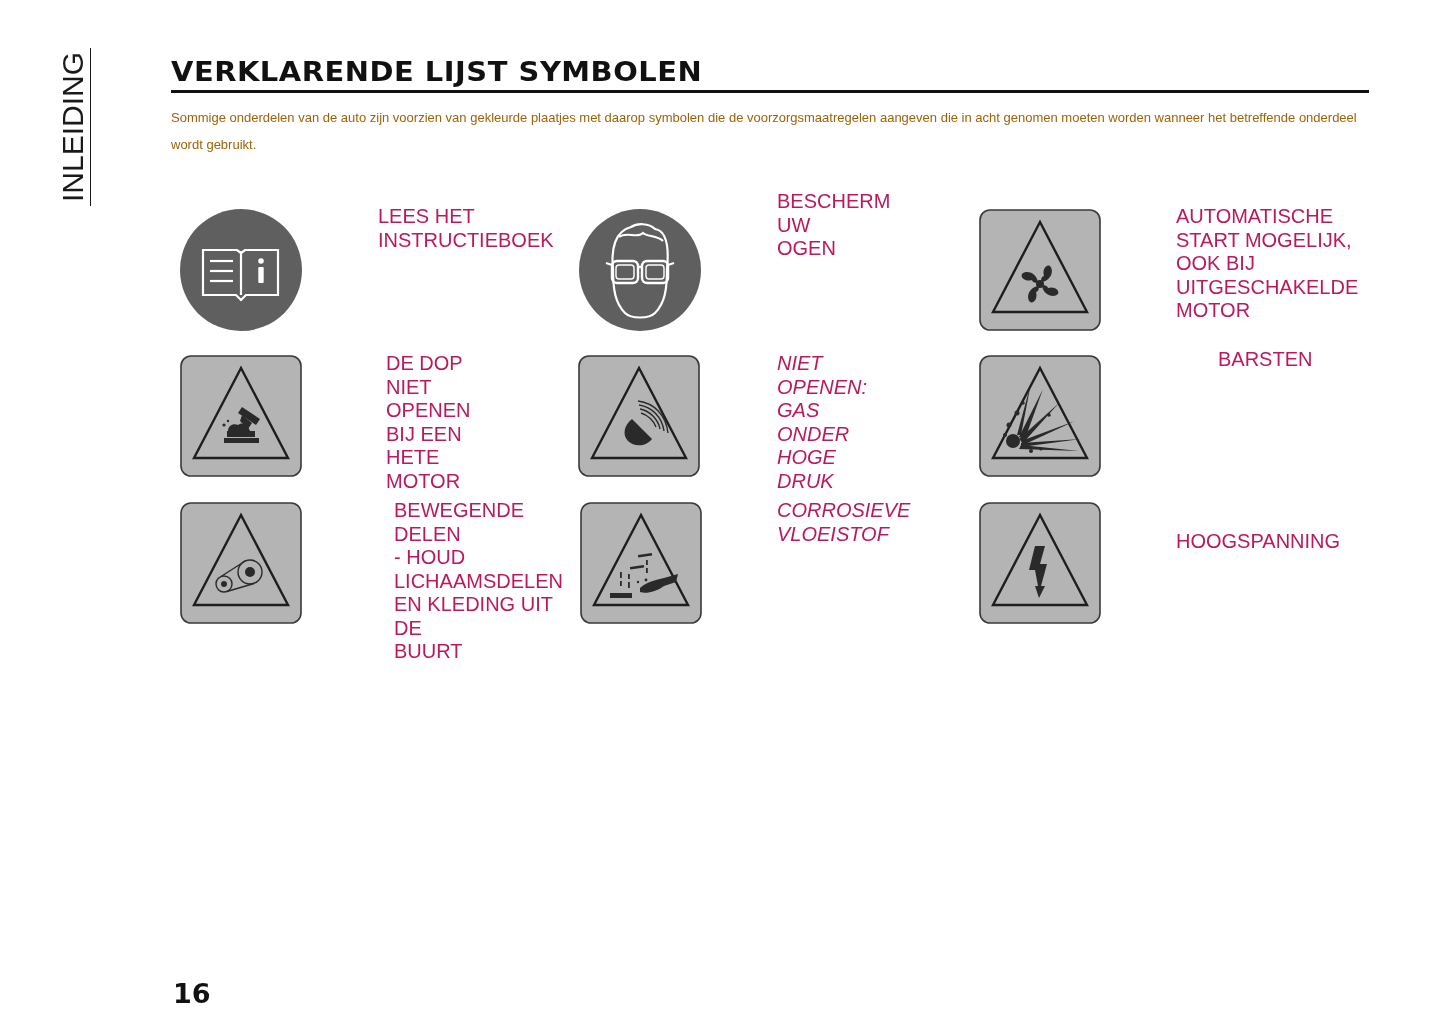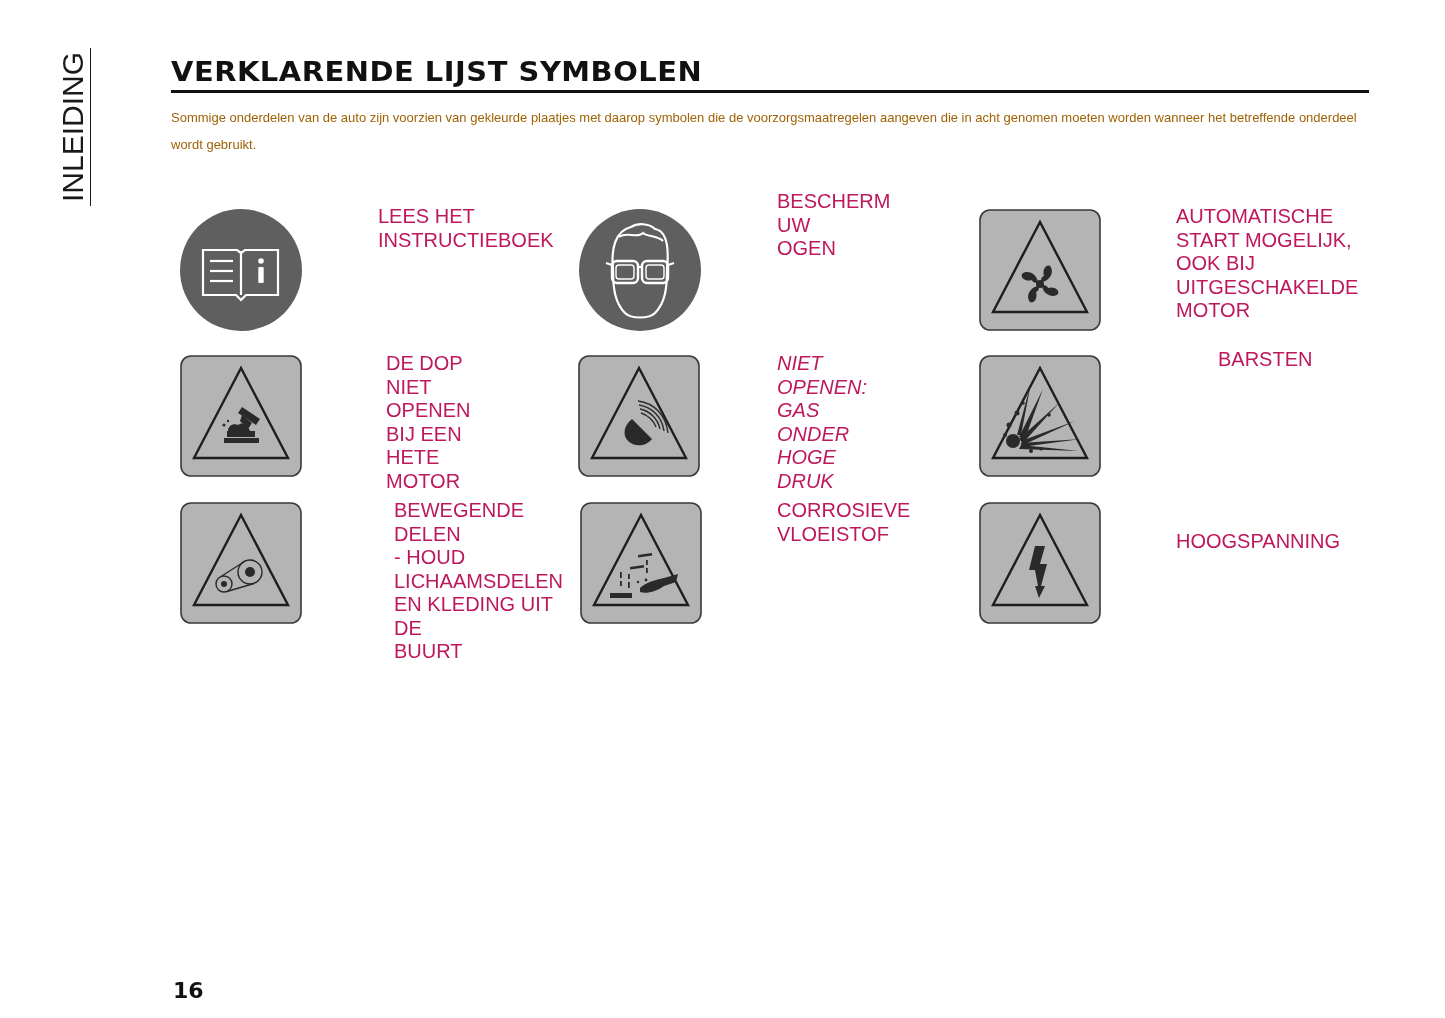--- a/index.html
+++ b/index.html
@@ -35,21 +35,21 @@
     .grid { position: absolute; left: 0; top: 0; }
     .item { position: absolute; }
     .icon-box { position: absolute; width: 122px; height: 122px; }
     .icon-box svg { width: 122px; height: 122px; display: block; }
     .item-label {
       position: absolute; font-size: 20px; line-height: 23.5px; color: #be185d;
       text-transform: uppercase; white-space: pre-line;
     }
     .page-number {
       position: absolute; left: 173px; top: 978px;
-      font-family: "DejaVu Sans", sans-serif; font-weight: bold; font-size: 22px; color: #111;
+      font-family: "DejaVu Sans", sans-serif; font-weight: bold; font-size: 27px; color: #111;
     }
   </style>
 </head>
 <body>
 
 <div class="side-label">
   <span>INLEIDING</span>
 </div>
 
 <div class="title">VERKLARENDE LIJST SYMBOLEN</div>
@@ -219,21 +219,21 @@
           <rect x="40" y="79" width="1.8" height="5"></rect>
           <rect x="48" y="72" width="1.8" height="5"></rect>
           <rect x="48" y="80" width="1.8" height="6"></rect>
           <rect x="66" y="58" width="1.8" height="5"></rect>
           <rect x="66" y="66" width="1.8" height="5"></rect>
           <circle cx="66" cy="78" r="1.4"></circle>
           <circle cx="58" cy="80" r="1.2"></circle>
         </g>
       </svg>
     </div>
-    <div class="item-label" style="left:777px; top:499px;">CORROSIEVE
+    <div class="item-label" style="left:777px; top:499px;font-style:italic;">CORROSIEVE
 VLOEISTOF</div>
   </div>
 
   <div class="item">
     <div class="icon-box" style="left:979px; top:502px;">
       <svg viewBox="0 0 122 122">
         <rect x="1" y="1" width="120" height="120" rx="10" fill="#b4b4b4" stroke="#3a3a3a" stroke-width="1.6"></rect>
         <path d="M61 13 L108 103 H14 Z" fill="none" stroke="#1e1e1e" stroke-width="2.4"></path>
         <path d="M56 44 L66 44 L61 62 L68 62 L62 84 L66 84 L60 96 L56 84 L59 84 L56 68 L50 68 Z" fill="#2a2a2a"></path>
       </svg>

